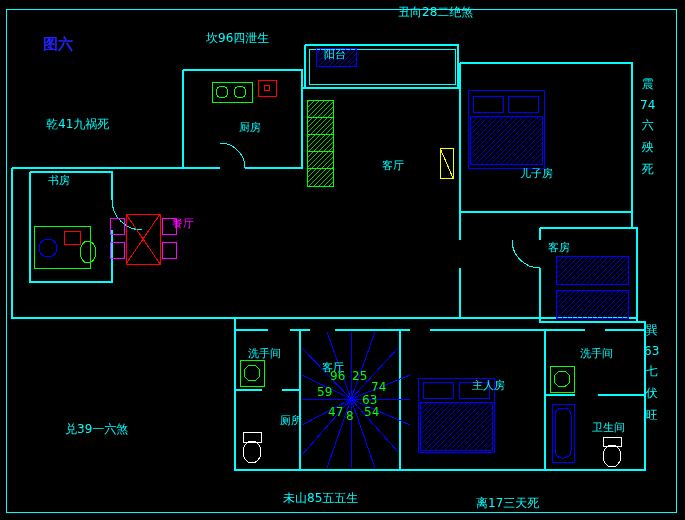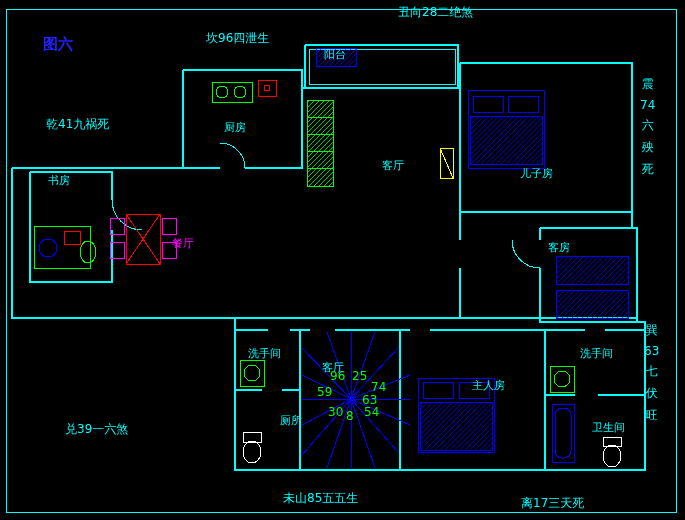--- a/index.html
+++ b/index.html
@@ -5,21 +5,21 @@
   html,body{margin:0;padding:0;background:#000;}
   .canvas{
     position:relative;width:685px;height:520px;background:#000;
     overflow:hidden;font-family:"DejaVu Sans",sans-serif;
   }
   .canvas svg{position:absolute;left:0;top:0;}
   .lbl{position:absolute;white-space:nowrap;color:#00ffff;font-size:12px;line-height:1.1;}
   .room{font-size:11px;}
   .num{position:absolute;color:#00ff00;font-size:12px;line-height:1;}
   .fig{color:#2222ff;font-weight:bold;font-size:15px;}
-  .mag{color:#ff00ff;margin-top:20px;}
+  .mag{color:#ff00ff;}
   .vcol{position:absolute;display:flex;flex-direction:column;align-items:center;
         color:#00ffff;font-size:12px;gap:5px;}
 </style>
 </head>
 <body>
 
 <div class="canvas">
 
   <svg width="685" height="520" viewBox="0 0 685 520" shape-rendering="crispEdges">
     <defs>
@@ -169,53 +169,53 @@
       <ellipse cx="612" cy="456" rx="9" ry="11"></ellipse>
     </g>
   </svg>
 
   <div class="lbl fig" style="left:43px;top:36px">图六</div>
   <div class="lbl" style="left:398px;top:6px">丑向28二绝煞</div>
   <div class="lbl" style="left:206px;top:32px">坎96四泄生</div>
   <div class="lbl" style="left:46px;top:118px">乾41九祸死</div>
   <div class="lbl" style="left:65px;top:423px">兑39一六煞</div>
   <div class="lbl" style="left:283px;top:492px">未山85五五生</div>
-  <div class="lbl" style="left:521px;top:497px">离17三天死</div>
+  <div class="lbl" style="left:476px;top:497px">离17三天死</div>
 
   <div class="vcol" style="left:640px;top:76px">
     <div>震</div>
     <div>74</div>
     <div>六</div>
     <div>殃</div>
     <div>死</div>
   </div>
   <div class="vcol" style="left:644px;top:322px">
     <div>巽</div>
     <div>63</div>
     <div>七</div>
     <div>伏</div>
     <div>旺</div>
   </div>
 
   <div class="lbl room" style="left:324px;top:49px">阳台</div>
-  <div class="lbl room" style="left:224px;top:122px">厨房</div>
+  <div class="lbl room" style="left:239px;top:122px">厨房</div>
   <div class="lbl room" style="left:382px;top:160px">客厅</div>
   <div class="lbl room" style="left:520px;top:168px">儿子房</div>
   <div class="lbl room" style="left:48px;top:175px">书房</div>
   <div class="lbl room mag" style="left:172px;top:218px">餐厅</div>
   <div class="lbl room" style="left:548px;top:242px">客房</div>
   <div class="lbl room" style="left:248px;top:348px">洗手间</div>
   <div class="lbl room" style="left:322px;top:362px">客厅</div>
   <div class="lbl room" style="left:472px;top:380px">主人房</div>
   <div class="lbl room" style="left:580px;top:348px">洗手间</div>
   <div class="lbl room" style="left:280px;top:415px">厕所</div>
   <div class="lbl room" style="left:592px;top:422px">卫生间</div>
 
   <div class="num" style="left:330px;top:370px">96</div>
   <div class="num" style="left:352px;top:370px">25</div>
   <div class="num" style="left:371px;top:381px">74</div>
   <div class="num" style="left:317px;top:386px">59</div>
   <div class="num" style="left:362px;top:394px">63</div>
-  <div class="num" style="left:328px;top:406px">30</div>
+  <div class="num" style="left:328px;top:406px">47</div>
   <div class="num" style="left:346px;top:410px">8</div>
   <div class="num" style="left:364px;top:406px">54</div>
 
 </div>
 
 </body></html>

